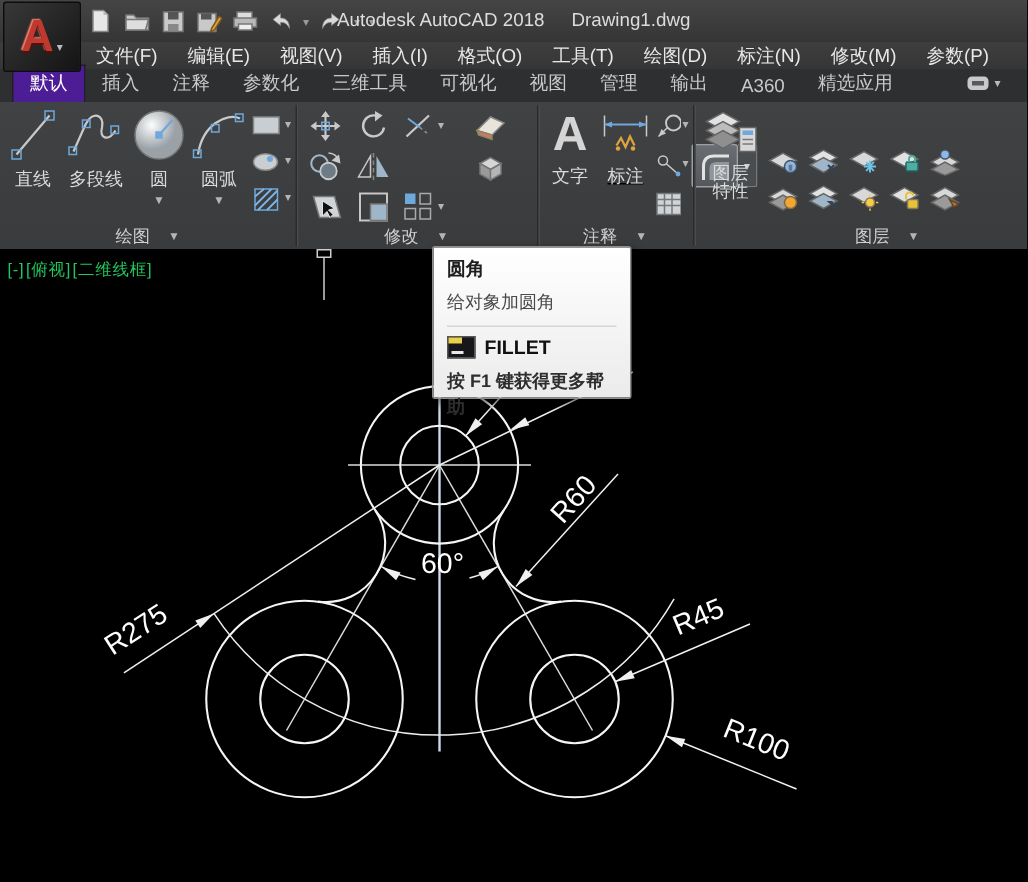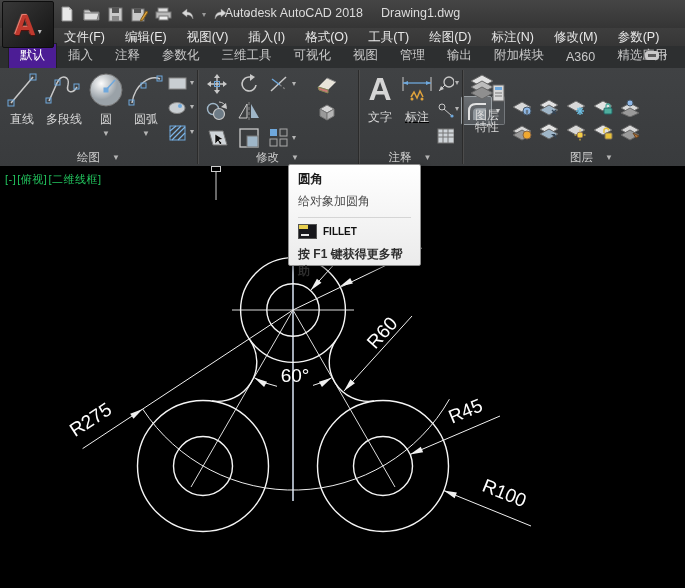--- a/index.html
+++ b/index.html
@@ -56,21 +56,21 @@
   .vplabel{position:absolute;left:5px;top:6px;color:#22c55e;font-size:11px;letter-spacing:0.5px;}
   .vplabel span{margin-right:1px;}
   
   .tooltip{position:absolute;left:288px;top:136px;width:133px;height:102px;z-index:40;
     background:linear-gradient(#ffffff,#ebebeb);border:1px solid #8e8e8e;border-radius:2px;
     box-shadow:3px 3px 6px rgba(0,0,0,0.55);box-sizing:border-box;padding:6px 9px;margin-top:28px;}
   .tooltip .tt-title{font-size:12.5px;font-weight:bold;color:#1e1e1e;}
   .tooltip .tt-desc{font-size:12px;color:#4a4a4a;margin-top:5px;}
   .tooltip .tt-sep{height:1px;background:#d5d5d5;margin:7px 0 6px 0;}
   .tooltip .tt-cmdrow{display:flex;align-items:center;gap:6px;}
-  .tooltip .tt-cmd{font-size:10px;font-weight:bold;color:#111;}
+  .tooltip .tt-cmd{font-size:13px;font-weight:bold;color:#111;}
   .tooltip .tt-hint{font-size:12px;font-weight:bold;color:#2e2e2e;margin-top:7px;}
   .cmdicon{width:17px;height:13px;background:#17171b;border:1px solid #555;position:relative;}
   .cmdicon:before{content:"";position:absolute;left:0;top:0;width:9px;height:4px;background:#e8cf4e;}
   .cmdicon:after{content:"";position:absolute;left:2px;bottom:2px;width:8px;height:2px;background:#e8e8e8;}
   svg{display:block;}
   text{font-family:"Liberation Sans","DejaVu Sans",sans-serif;}
 </style>
 </head>
 <body>
 
@@ -150,21 +150,20 @@
   <div class="tabrow">
     <span class="rtab active">默认</span>
     <span class="rtab">插入</span>
     <span class="rtab">注释</span>
     <span class="rtab">参数化</span>
     <span class="rtab">三维工具</span>
     <span class="rtab">可视化</span>
     <span class="rtab">视图</span>
     <span class="rtab">管理</span>
     <span class="rtab">输出</span>
-    <span class="rtab">附加模块</span>
     <span class="rtab">A360</span>
     <span class="rtab">精选应用</span>
   </div>
   <div class="ribbon-collapse">
     <svg width="16" height="11">
         <rect x="1" y="1" width="14" height="9" rx="3" fill="#c9c9c9"></rect>
         <rect x="4" y="4" width="8" height="3" fill="#5a5a5a"></rect>
       </svg>
     <span style="color:#bbb;font-size:8px;">▾</span>
   </div>

